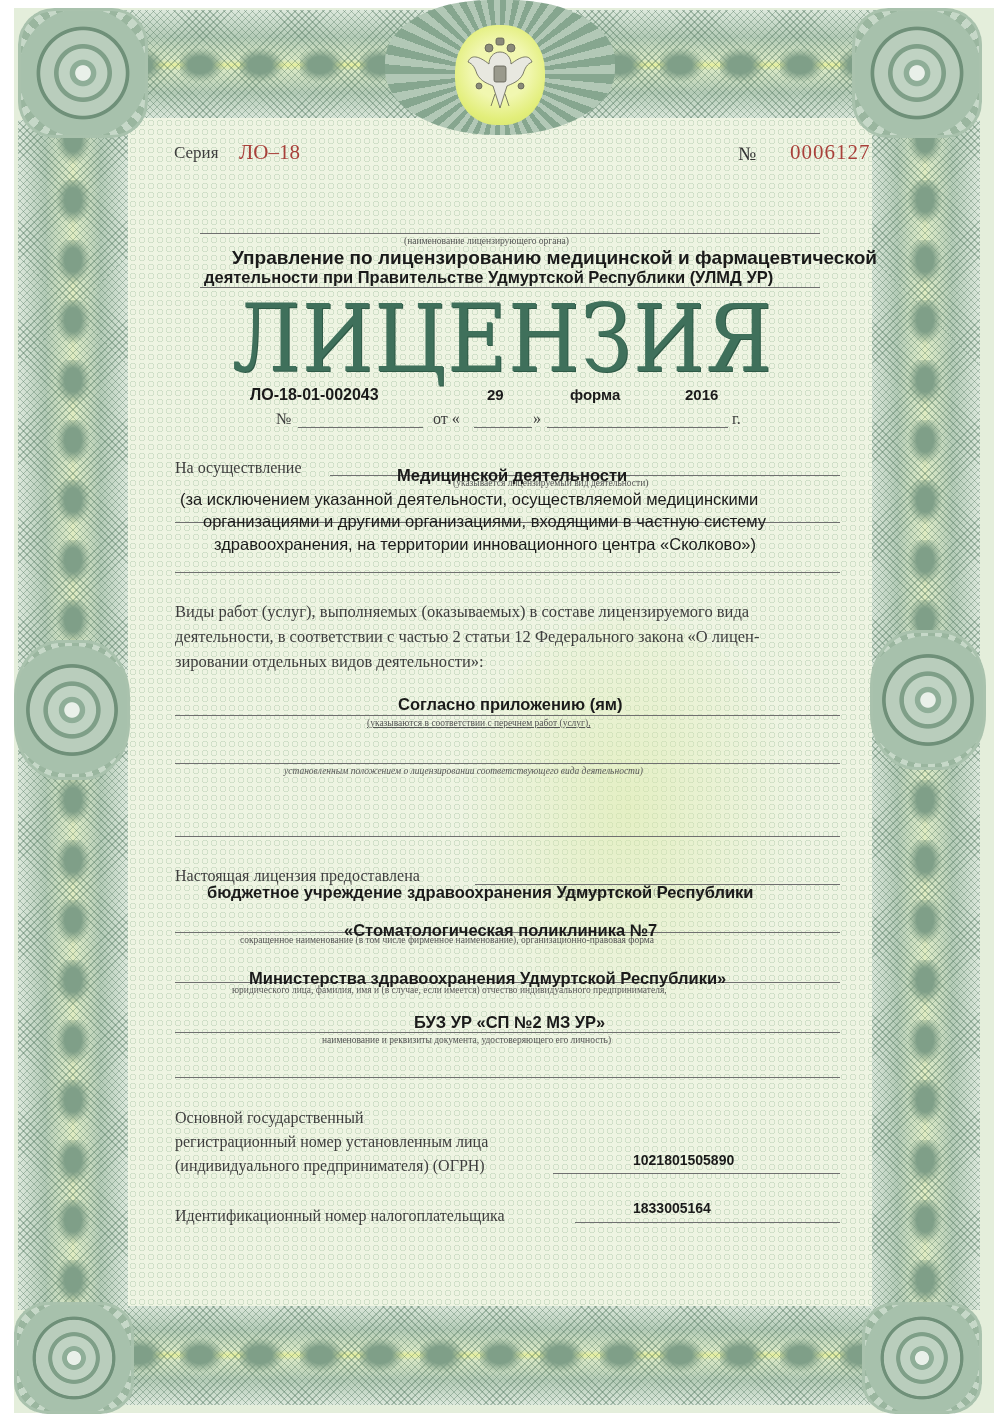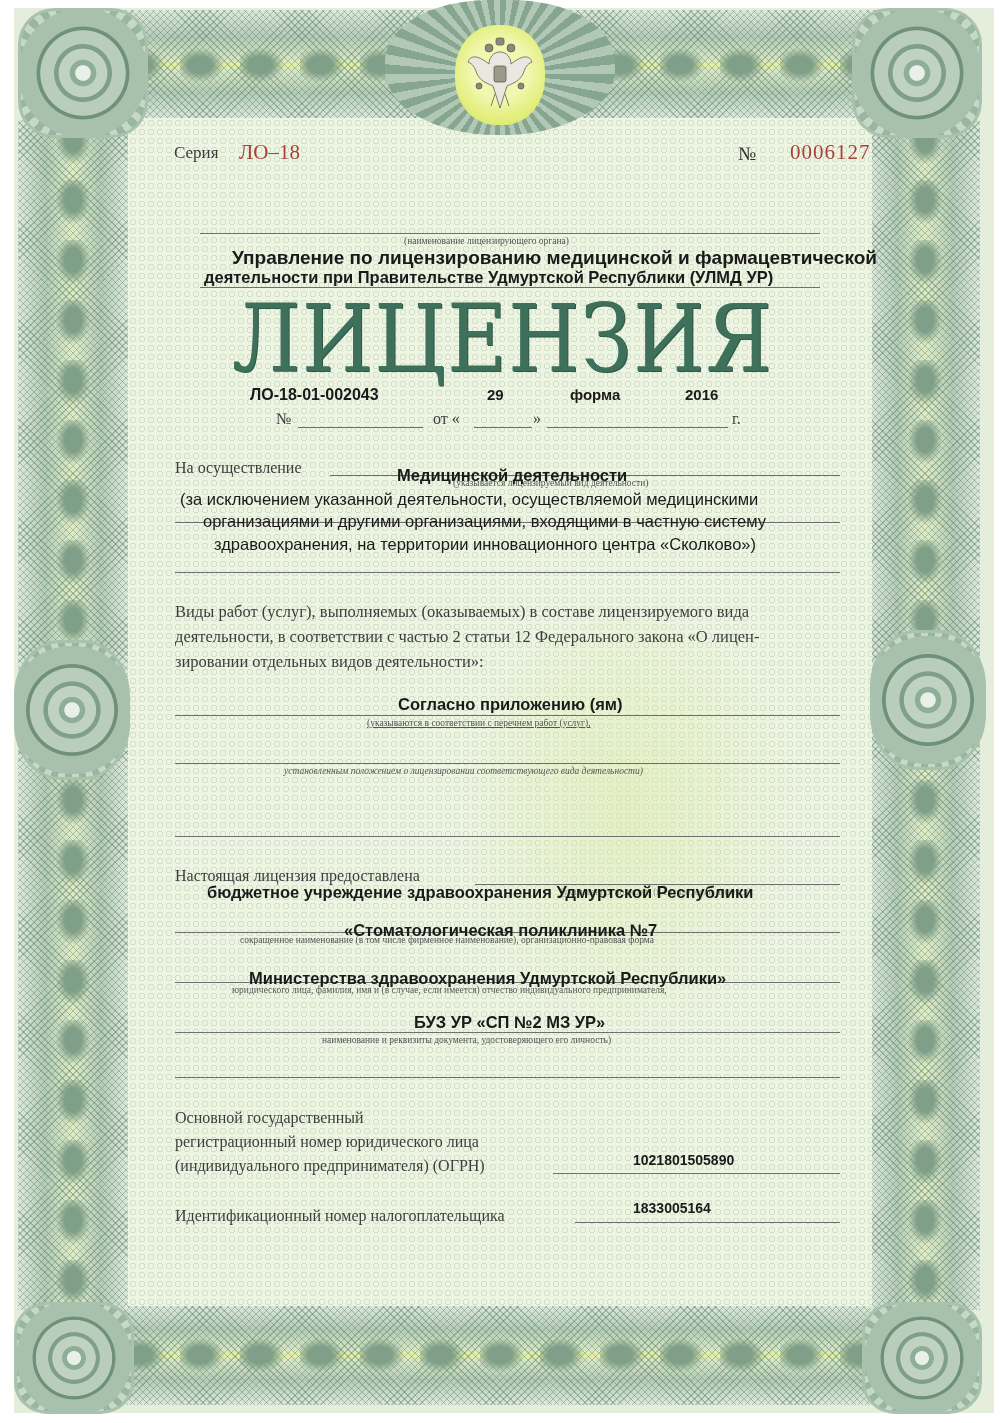--- a/index.html
+++ b/index.html
@@ -192,19 +192,19 @@
 <div class="t fill" style="left:344px; top:921px; font-size:16.5px;">«Стоматологическая поликлиника №7</div>
 <div class="line" style="left:175px; top:982px; width:665px;"></div>
 <div class="t small-lbl" style="left:232px; top:985px;">юридического лица, фамилия, имя и (в случае, если имеется) отчество индивидуального предпринимателя,</div>
 <div class="t fill" style="left:249px; top:969px; font-size:16.5px;">Министерства здравоохранения Удмуртской Республики»</div>
 <div class="t fill" style="left:414px; top:1013px; font-size:16.5px;">БУЗ УР «СП №2 МЗ УР»</div>
 <div class="line" style="left:175px; top:1032px; width:665px;"></div>
 <div class="t small-lbl" style="left:322px; top:1035px;">наименование и реквизиты документа, удостоверяющего его личность)</div>
 <div class="line" style="left:175px; top:1077px; width:665px;"></div>
 
 <div class="t serif-lbl" style="left:175px; top:1109px;">Основной государственный</div>
-<div class="t serif-lbl" style="left:175px; top:1133px;">регистрационный номер юридического лица</div>
+<div class="t serif-lbl" style="left:175px; top:1133px;">регистрационный номер установленным лица</div>
 <div class="t serif-lbl" style="left:175px; top:1157px;">(индивидуального предпринимателя) (ОГРН)</div>
 <div class="t fill" style="left:633px; top:1152px; font-size:14px;">1021801505890</div>
 <div class="line" style="left:553px; top:1173px; width:287px;"></div>
 <div class="t serif-lbl" style="left:175px; top:1207px;">Идентификационный номер налогоплательщика</div>
 <div class="t fill" style="left:633px; top:1200px; font-size:14px;">1833005164</div>
 <div class="line" style="left:575px; top:1222px; width:265px;"></div>
 
 </body></html>

